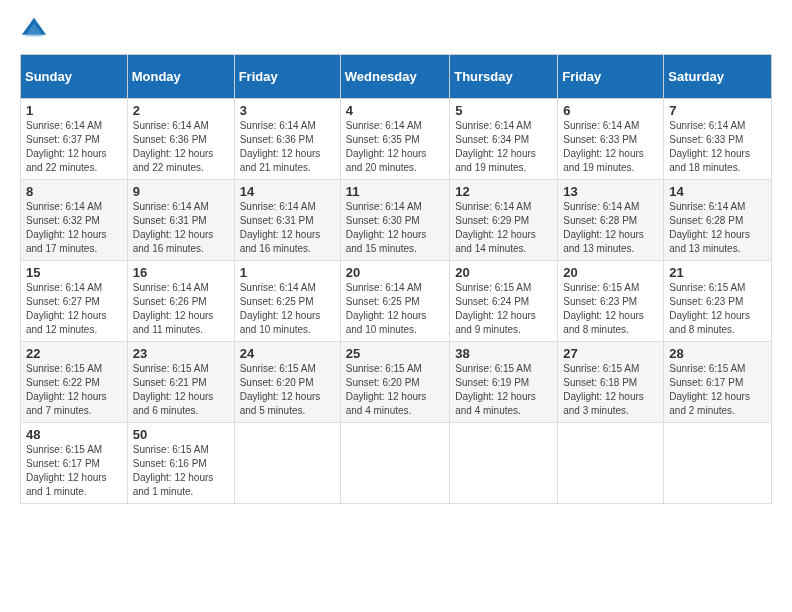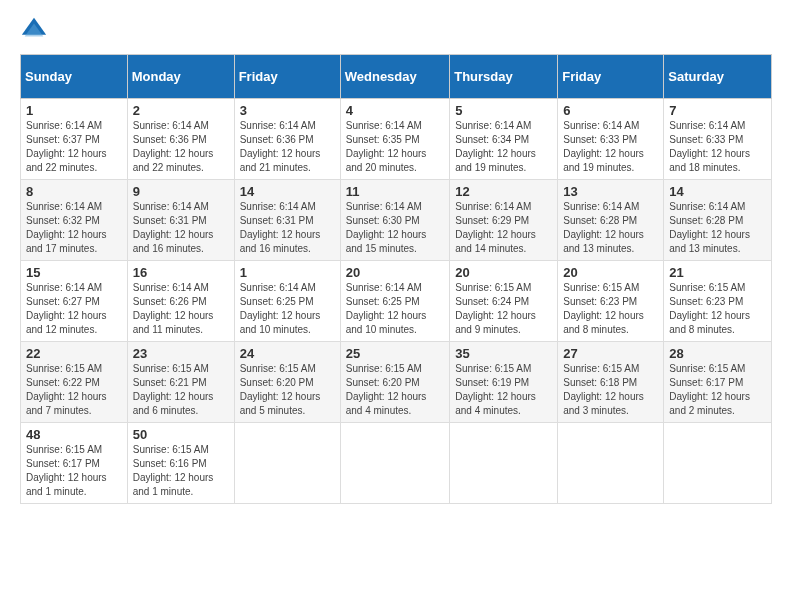--- a/index.html
+++ b/index.html
@@ -329,21 +329,21 @@
         </td>
           <td>
           <span class="day-number">25</span>
           <div class="day-info">
             Sunrise: 6:15 AM<br>
             Sunset: 6:20 PM<br>
             Daylight: 12 hours and 4 minutes.
           </div>
         </td>
           <td>
-          <span class="day-number">35</span>
+          <span class="day-number">38</span>
           <div class="day-info">
             Sunrise: 6:15 AM<br>
             Sunset: 6:19 PM<br>
             Daylight: 12 hours and 4 minutes.
           </div>
         </td>
           <td>
           <span class="day-number">27</span>
           <div class="day-info">
             Sunrise: 6:15 AM<br>

